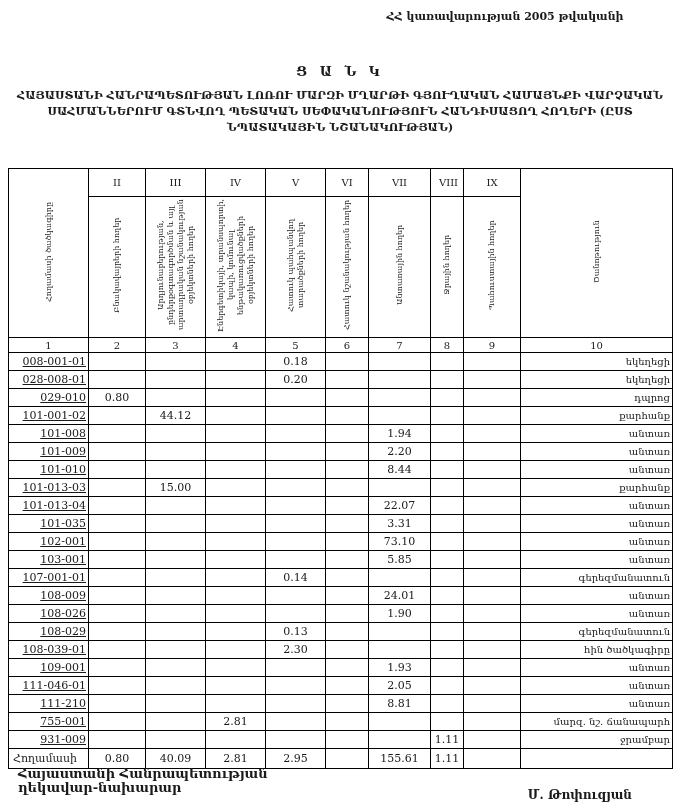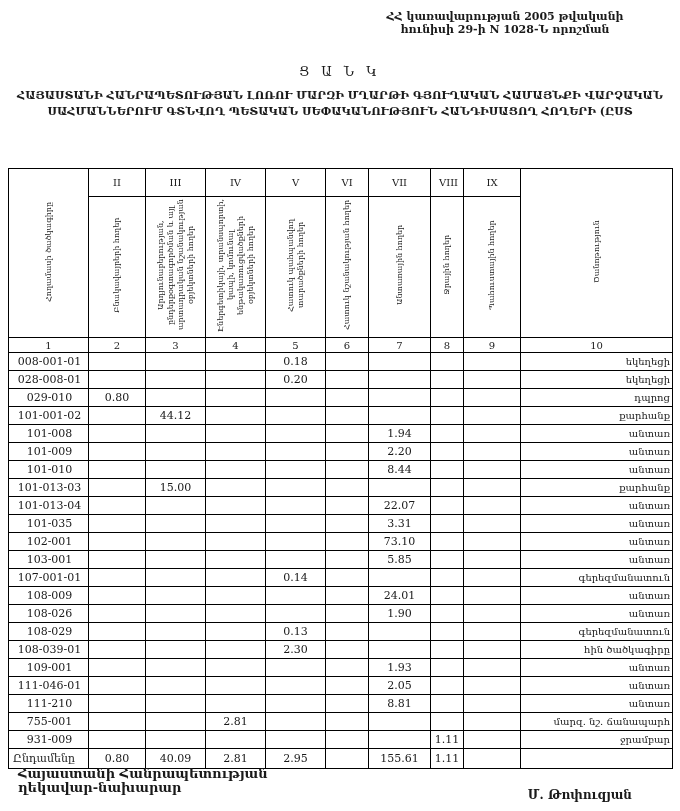--- a/index.html
+++ b/index.html
@@ -10,21 +10,21 @@
     font-family: "DejaVu Serif", "DejaVu Sans", serif;
     position: relative;
     overflow: hidden;
   }
   .annex {
     position: absolute; top: 10px; left: 368px; width: 274px;
     text-align: center; font-weight: bold; font-size: 11px; line-height: 13px;
   }
   .doc-title {
     position: absolute; top: 64px; left: 0; width: 100%;
-    text-align: center; font-weight: normal; font-size: 13px; letter-spacing: 4px;
+    text-align: center; font-weight: bold; font-size: 13px; letter-spacing: 4px;
   }
   .doc-subtitle {
     position: absolute; top: 88px; left: 8px; width: 664px;
     text-align: center; font-weight: bold; font-size: 11px; line-height: 16px;
   }
   table.land-table {
     position: absolute; top: 168px; left: 8px; width: 664px;
     border-collapse: collapse; table-layout: fixed;
   }
   .land-table td { border: 1px solid #000; overflow: hidden; }
@@ -37,46 +37,46 @@
     transform: rotate(180deg);
     height: 134px;
     font-size: 8px;
     line-height: 10px;
     text-align: center;
     white-space: normal;
   }
   .rot-tall { text-align: center; vertical-align: middle; }
   .rot-tall .vtext { height: 150px; }
   .data-row td { height: 18px; text-align: center; font-size: 11px; padding: 0 2px; }
-  .data-row td.code { text-align: center; padding-left: 4px; }
+  .data-row td.code { text-align: right; padding-left: 4px; text-decoration: underline; }
   .data-row td.note { text-align: right; padding-left: 4px; font-size: 10px; }
   .total-row td { height: 20px; text-align: center; font-size: 11px; padding: 0 2px; }
   .total-row td.code { text-align: left; padding-left: 4px; }
   .footer-left {
     position: absolute; top: 767px; left: 18px;
     font-weight: bold; font-size: 13px; line-height: 14px;
   }
   .signature {
     position: absolute; top: 788px; right: 48px;
     font-weight: bold; font-size: 12px;
   }
 </style>
 </head>
 <body>
 
 <div class="annex">
   <div>ՀՀ կառավարության 2005 թվականի</div>
-  <div>հունիսի 29-ի N 1028-Ն որոշման</div>
 </div>
 
 <div class="doc-title">Ց Ա Ն Կ</div>
 
 <div class="doc-subtitle">
   <div>ՀԱՅԱՍՏԱՆԻ ՀԱՆՐԱՊԵՏՈՒԹՅԱՆ ԼՈՌՈՒ ՄԱՐԶԻ ՄՂԱՐԹԻ ԳՅՈՒՂԱԿԱՆ ՀԱՄԱՅՆՔԻ ՎԱՐՉԱԿԱՆ</div>
   <div>ՍԱՀՄԱՆՆԵՐՈՒՄ ԳՏՆՎՈՂ ՊԵՏԱԿԱՆ ՍԵՓԱԿԱՆՈՒԹՅՈՒՆ ՀԱՆԴԻՍԱՑՈՂ ՀՈՂԵՐԻ (ԸՍՏ</div>
+  <div>ՆՊԱՏԱԿԱՅԻՆ ՆՇԱՆԱԿՈՒԹՅԱՆ)</div>
 </div>
 
 <table class="land-table">
   <colgroup>
     <col style="width:80px">
       <col style="width:57px">
       <col style="width:60px">
     <col style="width:60px">
       <col style="width:60px">
       <col style="width:43px">
@@ -407,21 +407,21 @@
     <td></td>
     <td></td>
     <td></td>
     <td>1.11</td>
     <td></td>
     <td class="note">ջրամբար</td>
   </tr>
 </tbody>
   <tfoot>
     <tr class="total-row">
-      <td class="code">Ընդամենը</td>
+      <td class="code">Հողամասի</td>
       <td>0.80</td>
       <td>40.09</td>
       <td>2.81</td>
       <td>2.95</td>
       <td></td>
       <td>155.61</td>
       <td>1.11</td>
       <td></td>
       <td class="note"></td>
     </tr>

